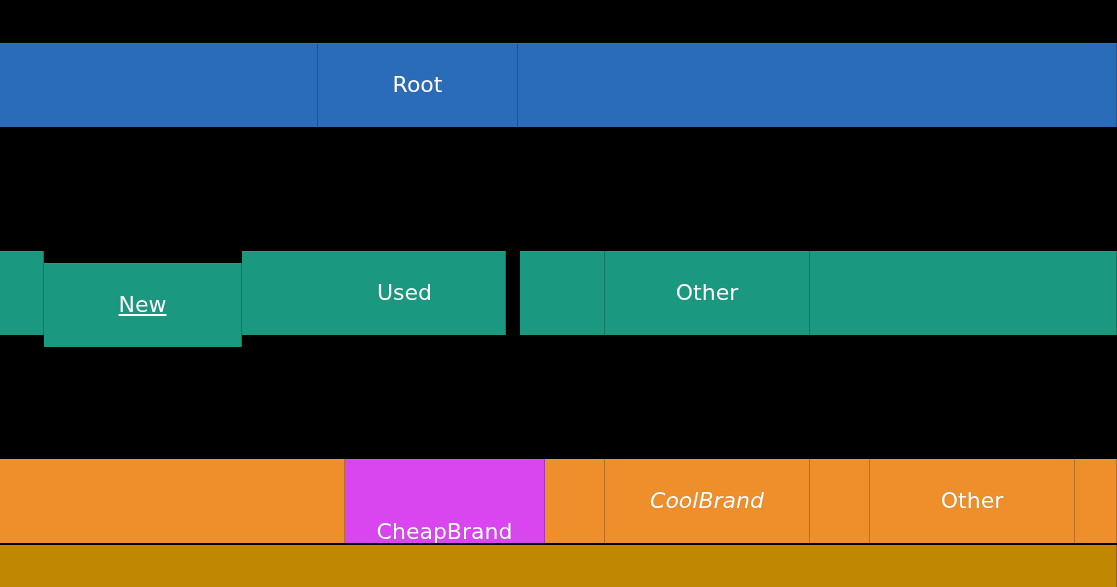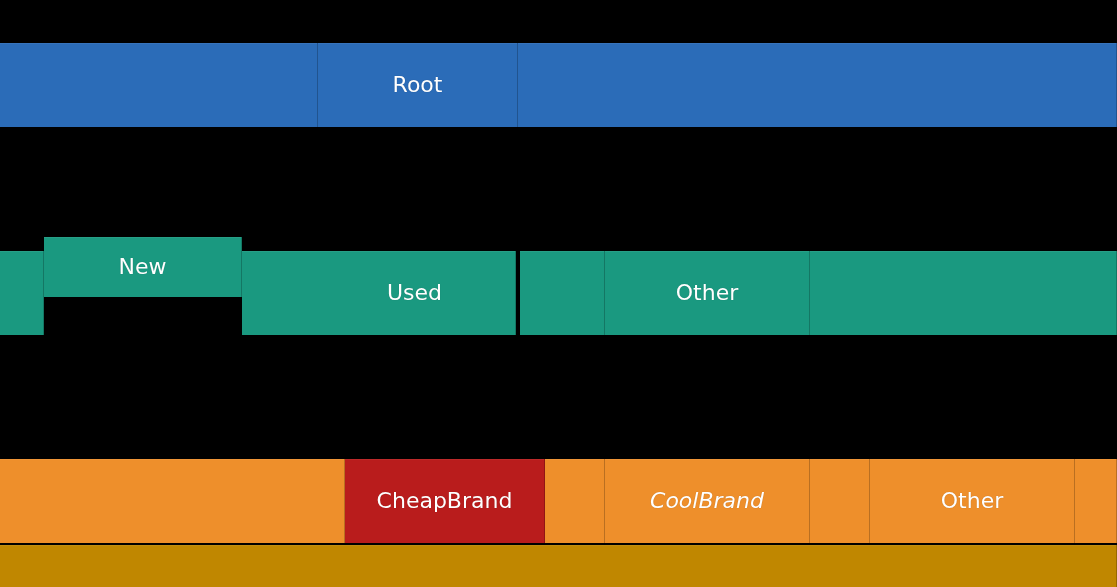--- a/index.html
+++ b/index.html
@@ -49,34 +49,34 @@
 </head>
 <body>
 
 <div id="chart-canvas" style="width: 1117px; height: 587px; background: rgb(0, 0, 0);">
     <div class="icicle-node level-0 sep-right sep-top" style="left: 0px; top: 43px; width: 318px; height: 84px; background: rgb(43, 108, 184);"></div>
     <div class="icicle-node level-0 sep-right sep-top" style="left: 318px; top: 43px; width: 200px; height: 84px; background: rgb(43, 108, 184);">
       <span class="node-label">Root</span>
     </div>
     <div class="icicle-node level-0 sep-right sep-top" style="left: 518px; top: 43px; width: 599px; height: 84px; background: rgb(43, 108, 184);"></div>
     <div class="icicle-node level-1 sep-right sep-top" style="left: 0px; top: 251px; width: 44px; height: 84px; background: rgb(26, 153, 128);"></div>
-    <div class="icicle-node level-1 sep-right sep-top" style="left: 44px; top: 237px; width: 198px; height: 60px; background: rgb(26, 153, 128);">
+    <div class="icicle-node level-1 sep-right sep-top" style="left: 44px; top: 263px; width: 198px; height: 84px; background: rgb(26, 153, 128); text-decoration: underline;">
       <span class="node-label">New</span>
     </div>
     <div class="icicle-node level-1 sep-right sep-top" style="left: 242px; top: 251px; width: 76px; height: 84px; background: rgb(26, 153, 128);"></div>
-    <div class="icicle-node level-1 sep-right sep-top" style="left: 314px; top: 251px; width: 202px; height: 84px; background: rgb(26, 153, 128);">
+    <div class="icicle-node level-1 sep-right sep-top" style="left: 304px; top: 251px; width: 202px; height: 84px; background: rgb(26, 153, 128);">
       <span class="node-label">Used</span>
     </div>
     <div class="icicle-node level-1 sep-right sep-top" style="left: 520px; top: 251px; width: 85px; height: 84px; background: rgb(26, 153, 128);"></div>
     <div class="icicle-node level-1 sep-right sep-top" style="left: 605px; top: 251px; width: 205px; height: 84px; background: rgb(26, 153, 128);">
       <span class="node-label">Other</span>
     </div>
     <div class="icicle-node level-1 sep-right sep-top" style="left: 810px; top: 251px; width: 307px; height: 84px; background: rgb(26, 153, 128);"></div>
     <div class="icicle-node level-2 sep-right sep-top" style="left: 0px; top: 459px; width: 345px; height: 84px; background: rgb(238, 143, 43);"></div>
-    <div class="icicle-node level-2 sep-right sep-top" style="left: 345px; top: 459px; width: 200px; height: 84px; background: #b91c1c;">
+    <div class="icicle-node level-2 sep-right sep-top" style="left: 345px; top: 459px; width: 200px; height: 84px; background: #d946ef; align-items: flex-end;">
       <span class="node-label">CheapBrand</span>
     </div>
     <div class="icicle-node level-2 sep-right sep-top" style="left: 545px; top: 459px; width: 60px; height: 84px; background: rgb(238, 143, 43);"></div>
     <div class="icicle-node level-2 sep-right sep-top" style="left: 605px; top: 459px; width: 205px; height: 84px; background: rgb(238, 143, 43); font-style: italic;">
       <span class="node-label">CoolBrand</span>
     </div>
     <div class="icicle-node level-2 sep-right sep-top" style="left: 810px; top: 459px; width: 60px; height: 84px; background: rgb(238, 143, 43);"></div>
     <div class="icicle-node level-2 sep-right sep-top" style="left: 870px; top: 459px; width: 205px; height: 84px; background: rgb(238, 143, 43);">
       <span class="node-label">Other</span>
     </div>

